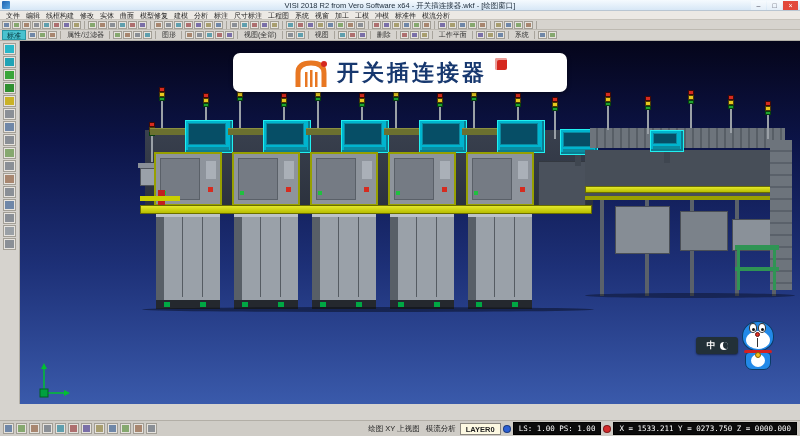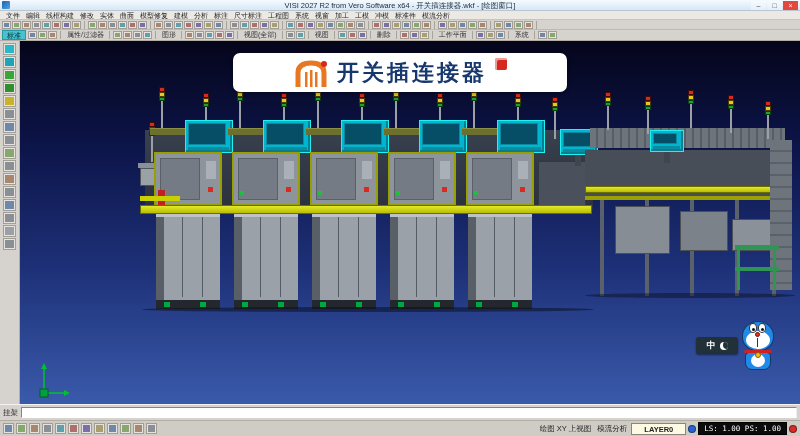--- a/index.html
+++ b/index.html
@@ -101,36 +101,36 @@
     border-top:1px solid #f4f2ee; display:flex; align-items:center; gap:3px; padding:0 3px; }
   .cmd-label { font-size:7.5px; color:#222; white-space:nowrap; }
   .cmd-input { flex:1; height:11px; background:#fff; border:1px solid #8a867e;
     border-bottom-color:#fff; border-right-color:#eee; }
   .statusbar { position:absolute; left:0; top:420px; width:800px; height:16px;
     background:#cfccc6; border-top:1px solid #b2aea6; display:flex; align-items:center;
     gap:2px; padding:0 3px; font-size:7.5px; color:#222; }
   .statusbar .tb-icon { width:11px; height:11px; }
   .sb-spacer { flex:1; }
   .sb-text { white-space:nowrap; padding:0 2px; }
-  .chip-layer { background:#fdf9e2; border:1px solid #8a867e; padding:0 12px; height:12px;
+  .chip-layer { background:#fdf9e2; border:1px solid #8a867e; padding:0 5px; height:12px;
     line-height:11px; font-weight:bold; font-size:7.5px; white-space:nowrap; }
   .lcd { background:#0b0b0b; color:#fff; height:13px; line-height:12px; padding:0 5px;
     font-family:"DejaVu Sans Mono","Liberation Mono",monospace; font-size:7.5px;
     white-space:nowrap; border:1px solid #000; }
   .dot { width:8px; height:8px; border-radius:50%; flex:0 0 auto; border:1px solid rgba(0,0,0,.4); }
   .dot.blue { background:#2b5fd4; } .dot.red { background:#d42b2b; }
 </style>
 </head>
 <body>
 
 <div id="app">
 
   <div class="titlebar">
     <span class="app-icon"></span>
-    <span class="title-text">VISI 2027 R2 from Vero Software x64 - 开关插连接器.wkf - [绘图窗口]</span>
+    <span class="title-text">VISI 2018 R2 from Vero Software x64 - 开关插连接器.wkf - [绘图窗口]</span>
     <span class="win-controls">
       <span class="win-btn">–</span>
       <span class="win-btn">□</span>
       <span class="win-btn close">×</span>
     </span>
   </div>
 
   <div class="menubar">
       <span class="menu-item">文件</span>
       <span class="menu-item">编辑</span>
@@ -685,24 +685,20 @@
       <div class="d-eye r">
           <div class="d-pupil"></div>
         </div>
       <div class="d-nose"></div>
       <div class="d-mouth"></div>
       <div class="d-collar"></div>
       <div class="d-bell"></div>
     </div>
   </div>
 
-  <div class="cmdbar">
-    <span class="cmd-label">挂架</span>
-    <input class="cmd-input" style="">
-  </div>
 
   <div class="statusbar">
     <span id="snap-icons" style="display:flex;gap:1px;">
         <span class="tb-icon">
           <i style="background: rgb(111, 135, 168);"></i>
         </span>
         <span class="tb-icon">
           <i style="background: rgb(134, 168, 111);"></i>
         </span>
         <span class="tb-icon">
@@ -736,15 +732,16 @@
           <i style="background: rgb(138, 143, 150);"></i>
         </span>
       </span>
     <span class="sb-spacer"></span>
     <span class="sb-text">绘图 XY 上视图</span>
     <span class="sb-text">模流分析</span>
     <span class="chip-layer">LAYER0</span>
     <span class="dot blue"></span>
     <span class="lcd">LS: 1.00 PS: 1.00</span>
     <span class="dot red"></span>
+    <span class="lcd">X = 1533.211 Y = 0273.750 Z = 0000.000</span>
   </div>
 
 </div>
 
 </body></html>

